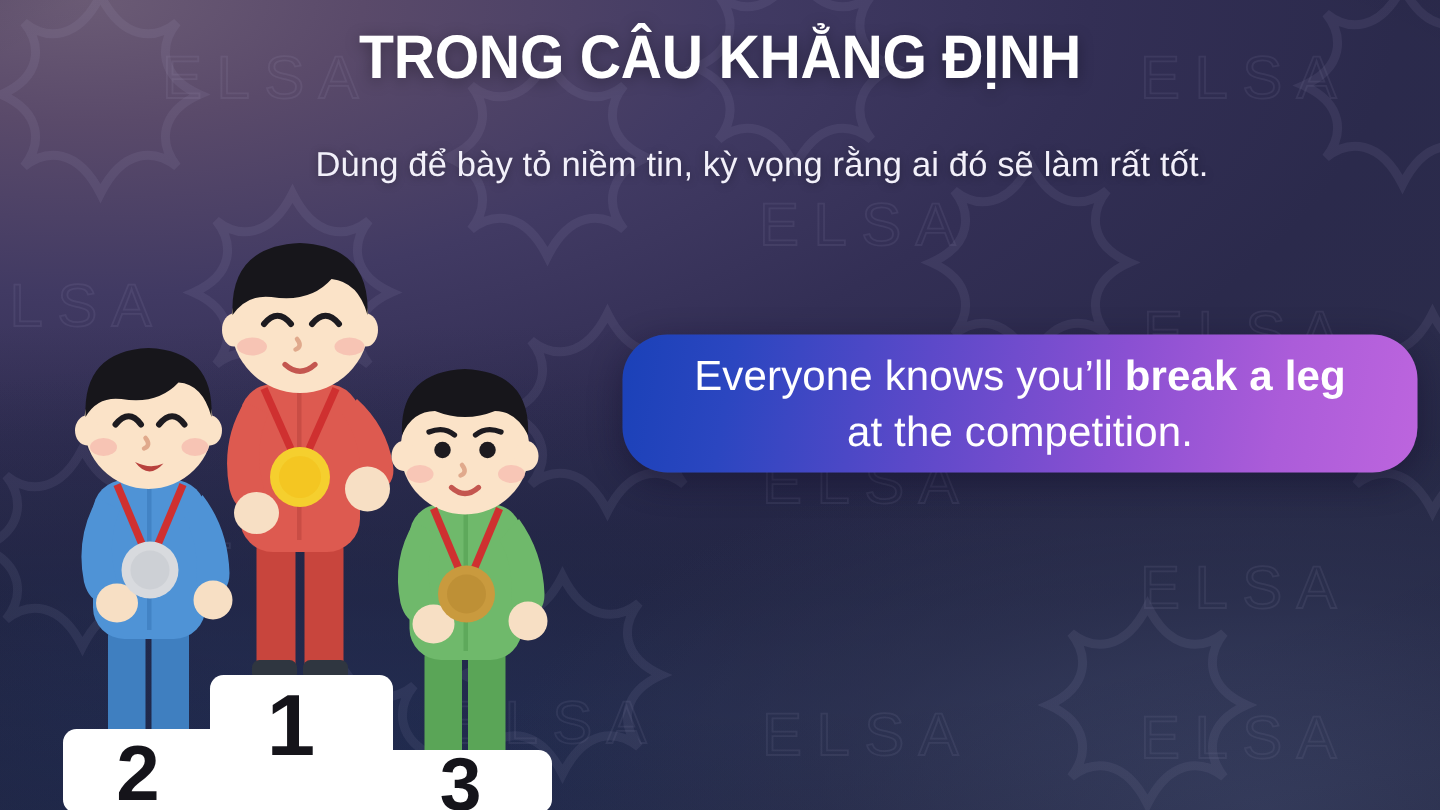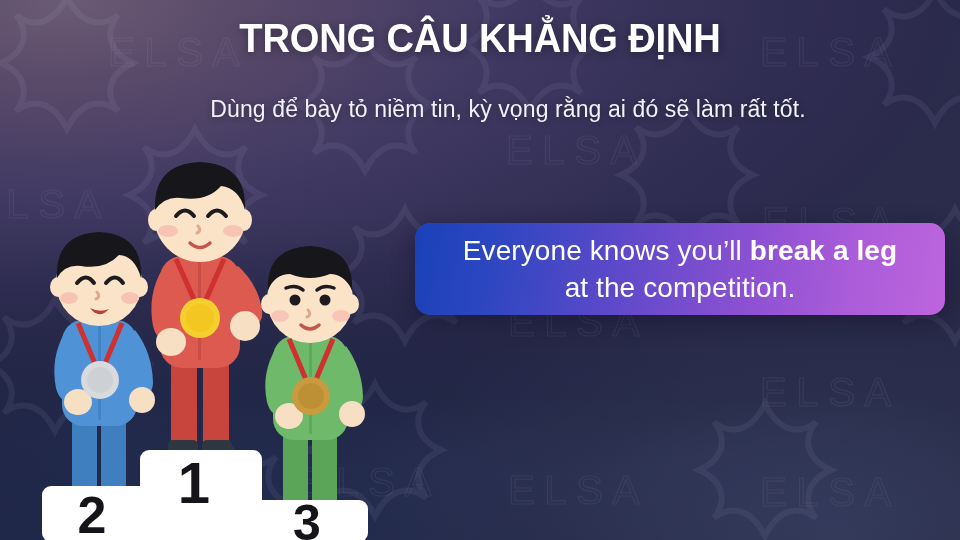--- a/index.html
+++ b/index.html
@@ -104,21 +104,21 @@
     padding-left: 28px;
   }
 
   
   .phrase-card {
     position: absolute;
     left: 415px;
     top: 223px;
     width: 530px;
     height: 92px;
-    border-radius: 15px;
+    border-radius: 30px;
     background: linear-gradient(100deg, #1a41b8 0%, #2b46c0 14%, #5c49c9 38%, #8a50d2 62%, #ab5cd9 82%, #bd65de 100%);
     box-shadow: 0 6px 22px rgba(16,10,40,0.45);
     display: flex;
     align-items: center;
     justify-content: flex-start;
     padding: 0 36px;
     box-sizing: border-box;
   }
   .phrase-text {
     color: #ffffff;

